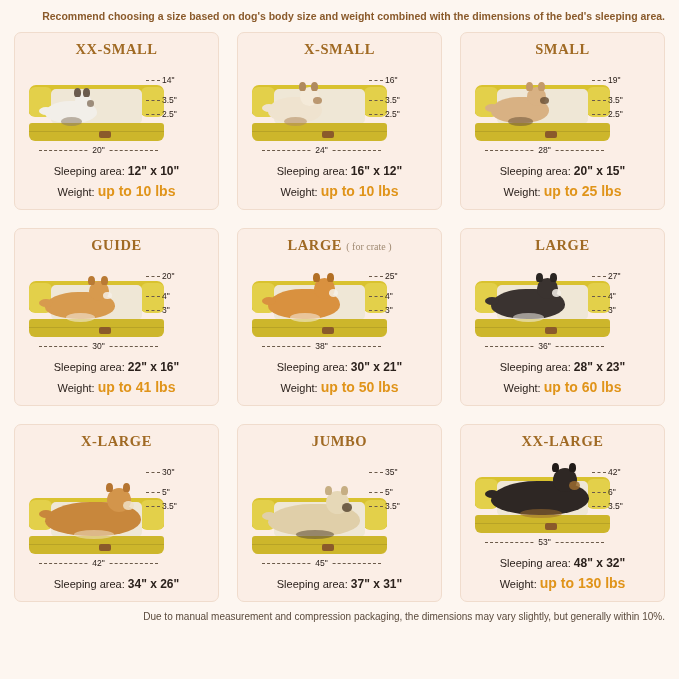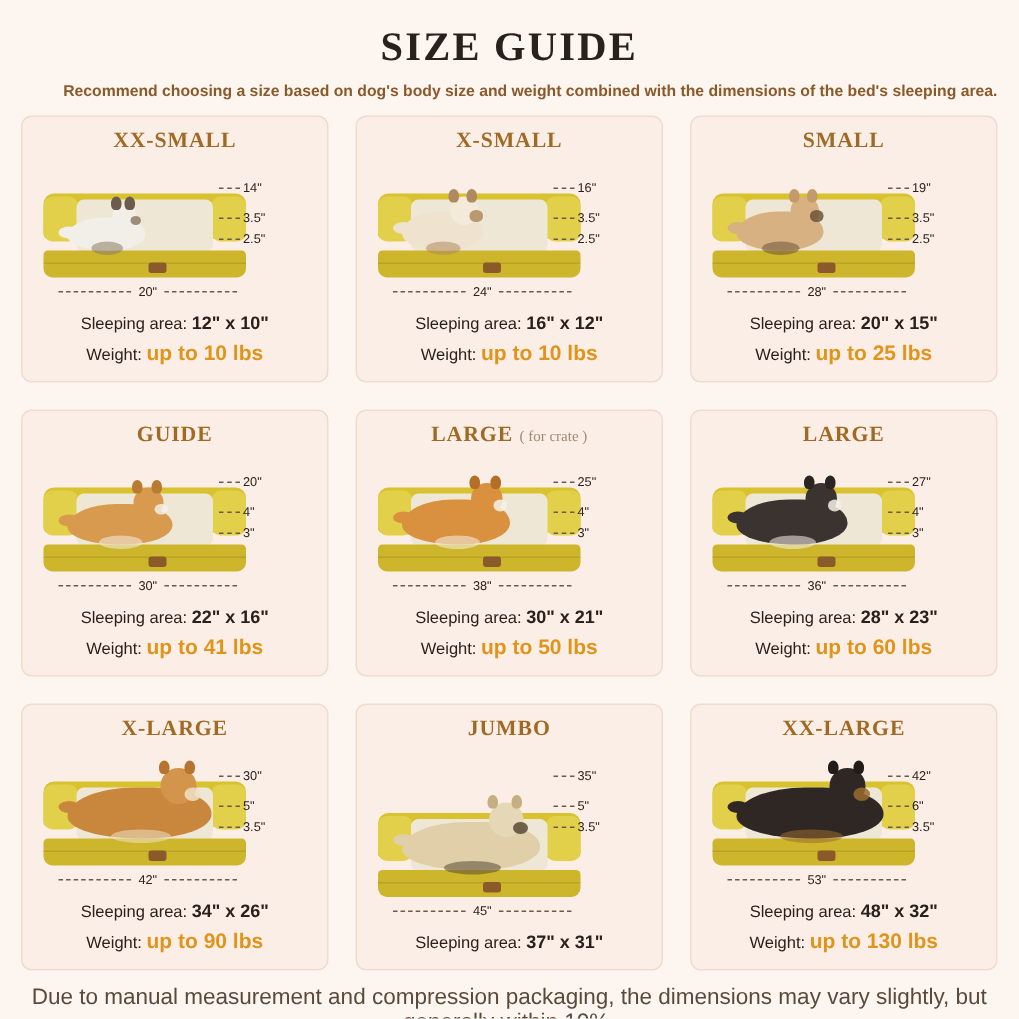--- a/index.html
+++ b/index.html
@@ -212,33 +212,32 @@
     padding-top: 2px;
   }
   .specs .row { text-align: center; }
   .specs .val { font-weight: 700; font-size: 12px; }
   .specs .wt {
     color: #e0941a;
     font-weight: 700;
     font-size: 14px;
   }
   .footer {
-    text-align: center;
+    text-align: right;
     font-family: "Liberation Sans", sans-serif;
-    font-size: 15px;
+    font-size: 10px;
     color: #5a4a3c;
     margin-top: 9px;
   }
 </style>
 </head>
 <body>
 
 <div class="page">
 
-  <div class="title">SIZE GUIDE</div>
   <div class="subtitle">Recommend choosing a size based on dog's body size and weight combined with the dimensions of the bed's sleeping area.</div>
 
   <div class="grid" id="grid">
   <div class="card">
     <div class="card-title">
       <span class="tname">XX-SMALL</span>
       <span class="note"></span>
     </div>
     <div class="illo">
       <div class="bed">
@@ -529,24 +528,20 @@
         <div class="d d2">5"</div>
         <div class="d d3">3.5"</div>
       </div>
       <div class="widthbar"><span>42"</span></div>
     </div>
     <div class="specs">
       <div class="row">
         <span class="lab">Sleeping area: </span>
         <span class="val">34" x 26"</span>
       </div>
-      <div class="row">
-        <span class="lab">Weight: </span>
-        <span class="wt">up to 90 lbs</span>
-      </div>
     </div>
   </div>
 
   <div class="card">
     <div class="card-title">
       <span class="tname">JUMBO</span>
       <span class="note"></span>
     </div>
     <div class="illo">
       <div class="bed">

